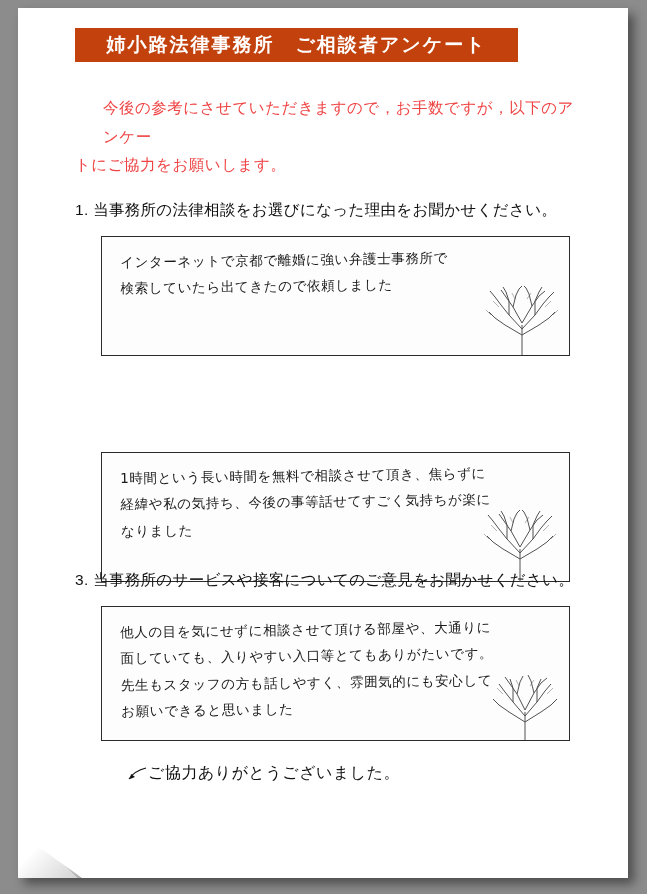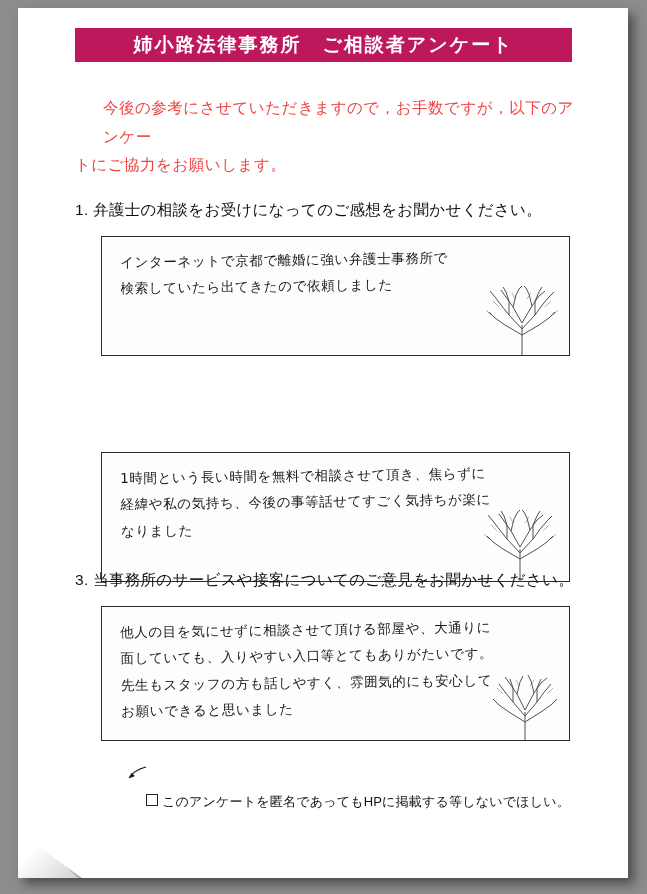--- a/index.html
+++ b/index.html
@@ -39,23 +39,23 @@
     width: 64px;
     height: 64px;
     clip-path: polygon(0 100%, 0 28%, 100% 100%);
     background: linear-gradient(135deg, rgba(0,0,0,0) 40%, rgba(0,0,0,0.18) 100%);
   }
 
   .title-bar {
     position: absolute;
     left: 57px;
     top: 20px;
-    width: 497px;
+    width: 443px;
     height: 34px;
-    background: #be185d;
+    background: #c2410c;
     color: #ffffff;
     display: flex;
     align-items: center;
     justify-content: center;
     letter-spacing: 2px;
     font-size: 19px;
     font-weight: bold;
   }
 
   .intro {
@@ -171,21 +171,21 @@
 
   <div class="title-bar">姉小路法律事務所　ご相談者アンケート</div>
 
   <div class="intro">
     <div class="indent">今後の参考にさせていただきますので，お手数ですが，以下のアンケー</div>
     <div>トにご協力をお願いします。</div>
   </div>
 
   <div class="q" style="left:57px; top:192px;">
     <span class="q-num">1.</span>
-    <span>弁護士の相談をお受けになってのご感想をお聞かせください。</span>
+    <span>当事務所の法律相談をお選びになった理由をお聞かせください。</span>
   </div>
 
   <div class="answer-box" style="left:83px; top:228px; width:450px; height:118px;">
     <div class="hand">
       <div>インターネットで京都で離婚に強い弁護士事務所で</div>
       <div>検索していたら出てきたので依頼しました</div>
     </div>
     <svg class="tree" style="right:4px; bottom:0px;" width="86" height="70" viewBox="0 0 86 70">
       <g stroke="#333" fill="none" stroke-width="1">
         <path d="M43 70 L43 40"></path>
@@ -245,23 +245,20 @@
       </g>
     </svg>
   </div>
 
   <div class="closing">
     <span class="pen-icon">
       <svg width="20" height="14" viewBox="0 0 20 14">
         <path d="M1 12 C5 6, 10 3, 18 1" stroke="#111" fill="none" stroke-width="1.2"></path>
         <path d="M2 12 L7 10 L3 7 Z" fill="#111"></path>
       </svg>
-    </span>
-  </div>
-
-  <div class="checkline">
-    <span class="checkbox-glyph"></span><span>このアンケートを匿名であってもHPに掲載する等しないでほしい。</span>
-  </div>
+    </span><span>ご協力ありがとうございました。</span>
+  </div>
+
 
 
   <div class="fold"></div>
   <div class="fold-edge"></div>
 </div>
 
 </body></html>

